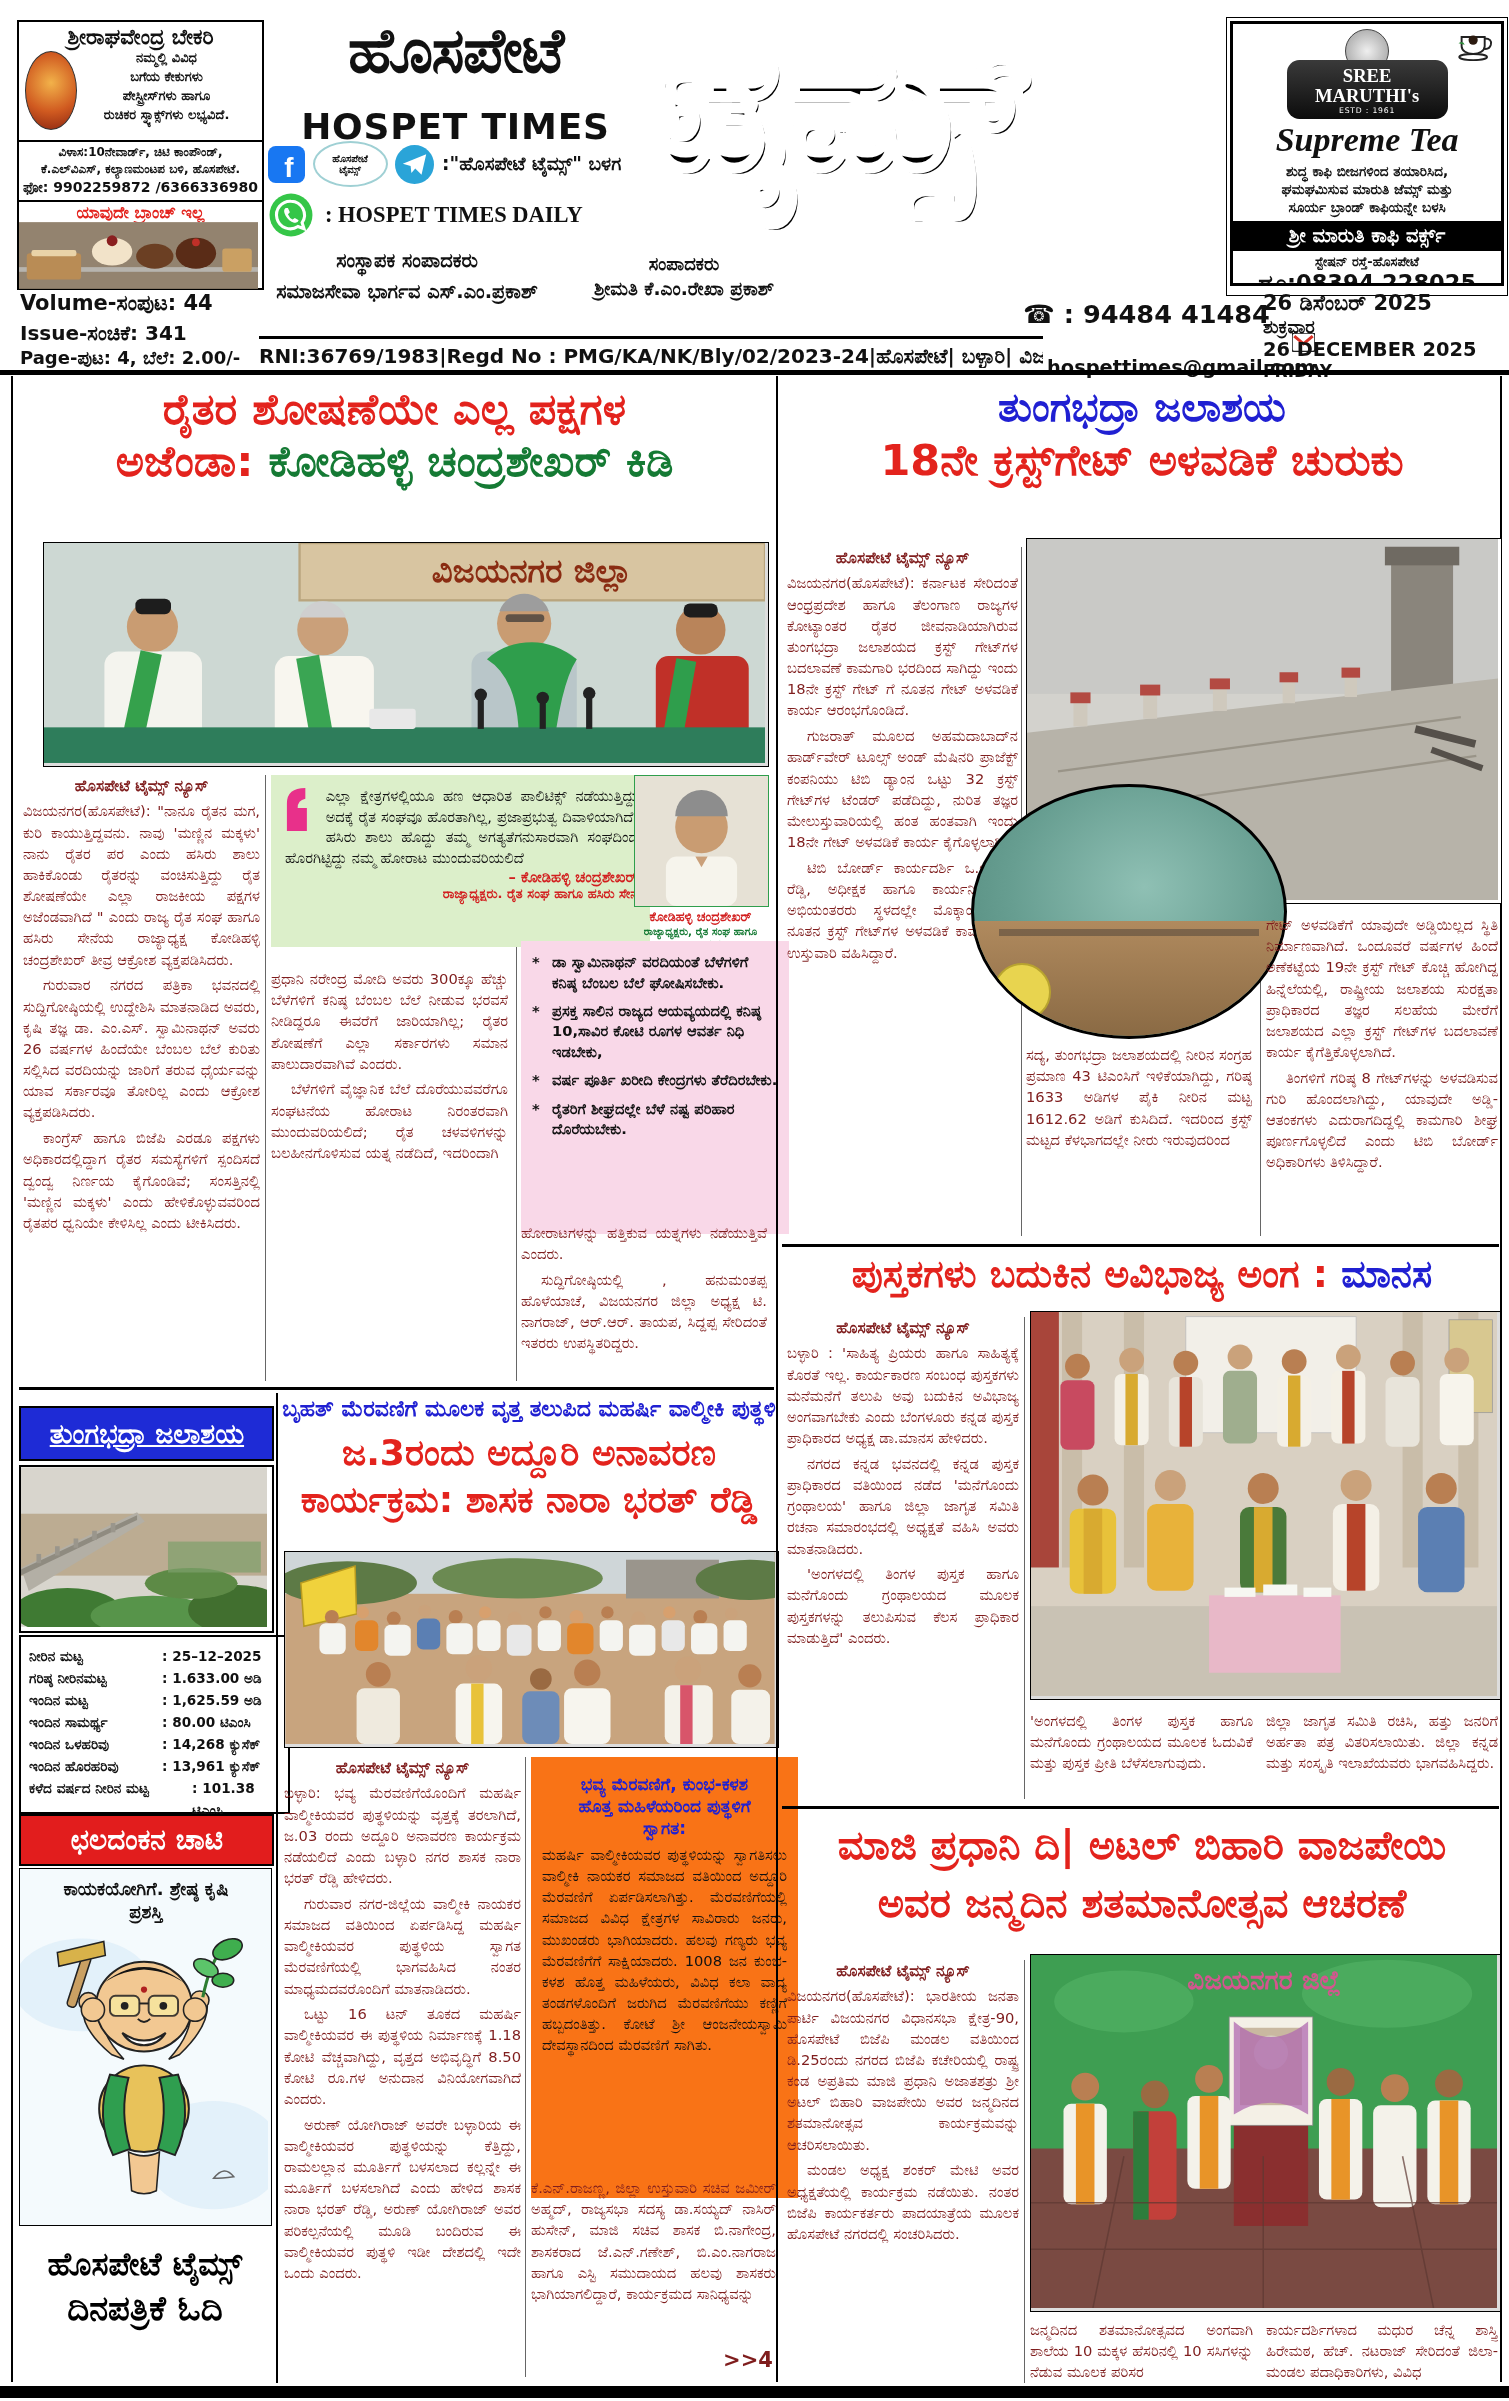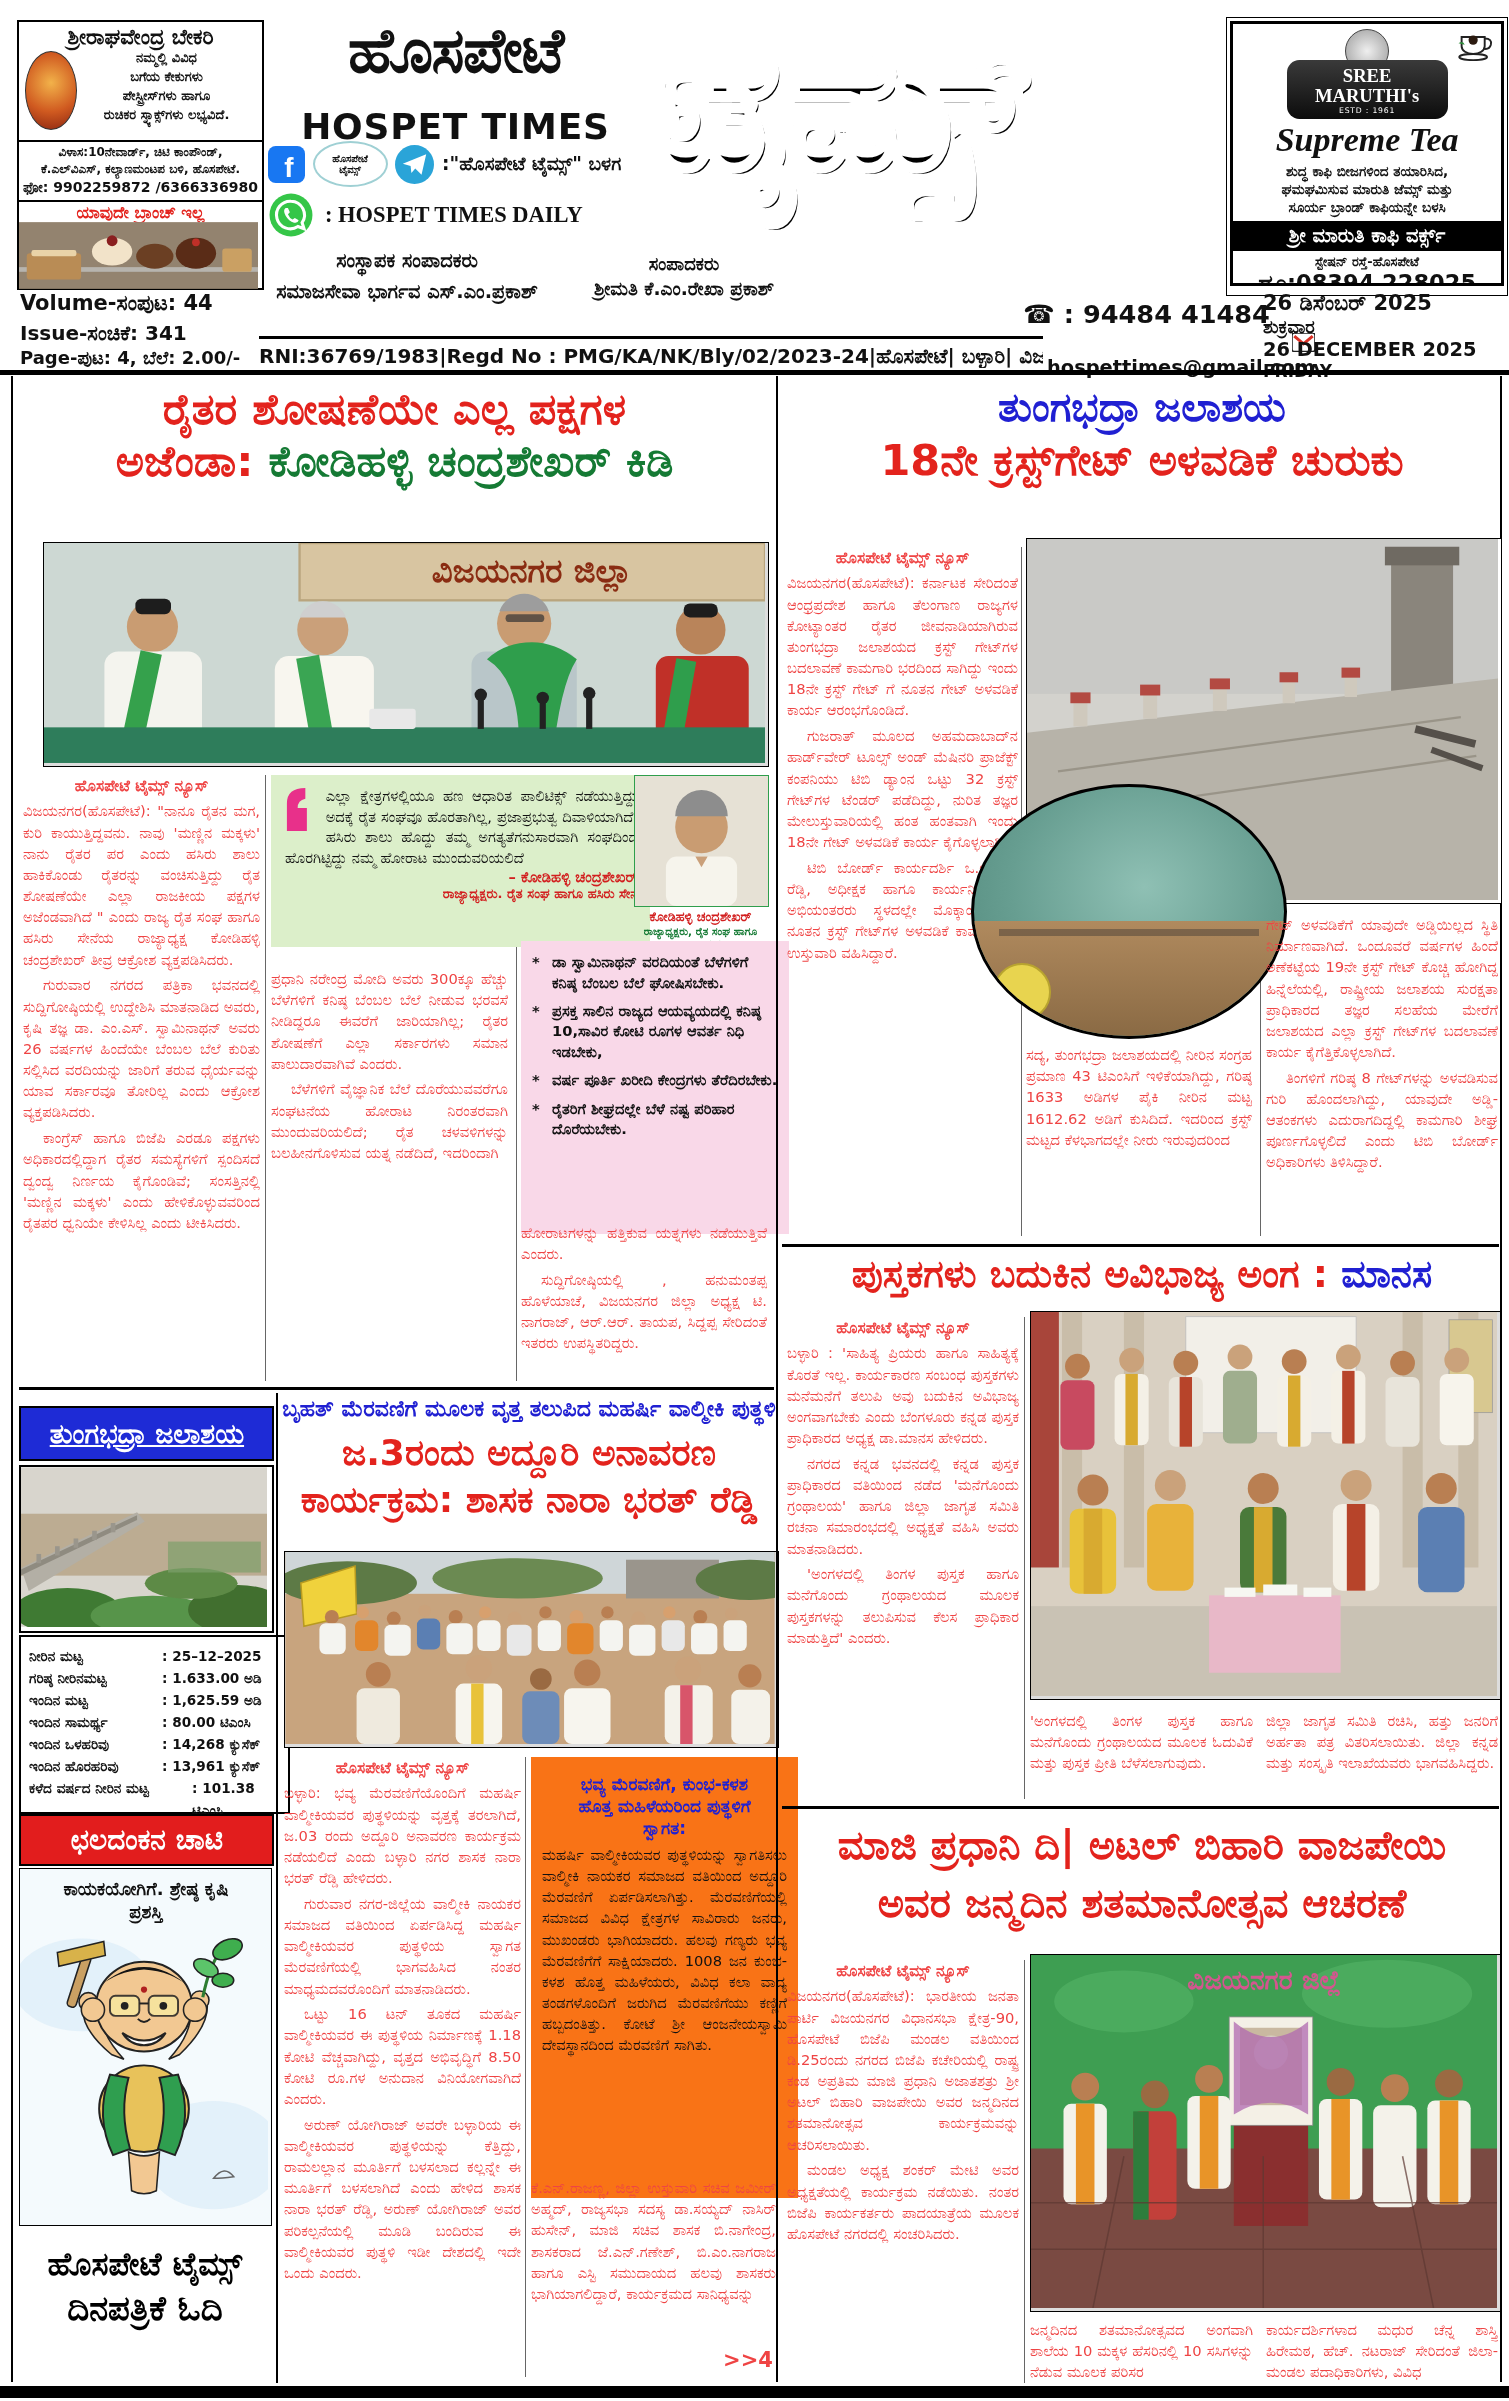--- a/index.html
+++ b/index.html
@@ -8,21 +8,21 @@
   .abs{position:absolute;}
   .ctr{text-align:center;}
   .jst{text-align:justify;}
   .bold{font-weight:bold;}
   .clip{overflow:hidden;}
   
   .red{color:#e3231d;}
   .green{color:#157a34;}
   .blue{color:#2020d2;}
   
-  .body{font-size:14.7px;line-height:1.44;text-align:justify;color:#ef4444;}
+  .body{font-size:14.7px;line-height:1.44;text-align:justify;color:#7f1d1d;}
   .body p{margin:0 0 4.6px 0;text-indent:20px;}
   .body p.noind{text-indent:0;}
   .dateline{font-weight:bold;text-align:center;font-size:15.5px;margin-bottom:3.1px;}
   
   .vrule{background:#000;}
   .hrule{background:#000;}
   .thinrule{background:#666;}
   
   .quotebox{background:#dcefca;padding:11px 12.4px 6.2px 14px;}
   .pinkbox{background:#f9d8e8;padding:11px 11px;}

